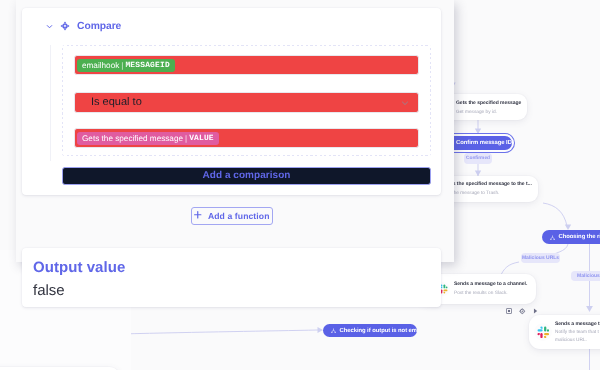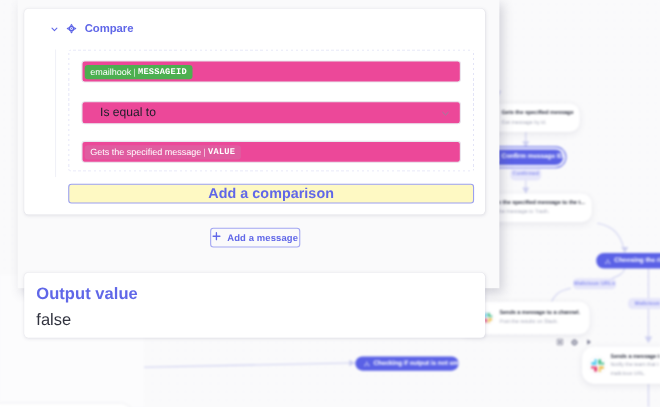--- a/index.html
+++ b/index.html
@@ -36,28 +36,28 @@
   #dashbox{position:absolute;left:40px;top:37px;width:369px;height:111px;border-radius:3px;
       background-image:
         repeating-linear-gradient(90deg,#e3e4f7 0 2.2px,transparent 2.2px 4.6px),
         repeating-linear-gradient(90deg,#e3e4f7 0 2.2px,transparent 2.2px 4.6px),
         repeating-linear-gradient(0deg,#e3e4f7 0 2.2px,transparent 2.2px 4.6px),
         repeating-linear-gradient(0deg,#e3e4f7 0 2.2px,transparent 2.2px 4.6px);
       background-size:100% 1px,100% 1px,1px 100%,1px 100%;
       background-position:0 0,0 100%,0 0,100% 0;
       background-repeat:no-repeat;}
   #treeline{position:absolute;left:28px;top:37px;width:1px;height:116px;background:#f0f1f7;}
-  .fieldbox{position:absolute;left:52px;background:#ec4899;border:1px solid #e8e8ee;border-radius:3px;}
+  .fieldbox{position:absolute;left:52px;background:#ef4444;border:1px solid #e8e8ee;border-radius:3px;}
   .chip{position:absolute;border-radius:3px;display:flex;align-items:center;height:13px;padding:0 5px;white-space:nowrap;}
   .chip .w1{font-size:8.2px;font-weight:400;color:#fff;}
   .chip .bar{font-size:8px;color:#fff;opacity:.8;margin:0 2px;}
   .chip .w2{font-family:"Liberation Mono",monospace;font-size:7.9px;font-weight:700;color:#fff;letter-spacing:.2px;}
   #addcmp{position:absolute;left:40px;top:159px;width:369px;height:18px;border:1px solid #9ba0f0;
-      border-radius:3px;background:#fef9c3;display:flex;align-items:center;justify-content:center;
-      color:#6067e8;font-size:13px;font-weight:600;letter-spacing:.05px;padding-bottom:2px;}
+      border-radius:3px;background:#0f172a;display:flex;align-items:center;justify-content:center;
+      color:#6067e8;font-size:10px;font-weight:600;letter-spacing:.05px;padding-bottom:2px;}
   #addfn{position:absolute;left:175px;top:207px;width:82px;height:18px;border:1px solid #a3a7f2;
       border-radius:3px;background:#fafafb;display:flex;align-items:center;justify-content:center;
       gap:6px;color:#6067e8;font-size:8.6px;font-weight:700;letter-spacing:.1px;padding-bottom:1px;}
   #out-title{position:absolute;left:11px;top:11px;font-size:15px;font-weight:700;color:#6067e8;letter-spacing:.05px;}
   #out-val{position:absolute;left:11px;top:34px;font-size:15px;font-weight:400;color:#31333f;}
 </style>
 </head>
 <body>
 
 <div id="root">
@@ -265,21 +265,21 @@
         </div>
       </div>
 
       <div id="addcmp">Add a comparison</div>
     </div>
 
     <div id="addfn">
       <svg width="7.5" height="7.5" viewBox="0 0 10 10" style="margin-top:-1px">
         <path d="M5 0.8 L5 9.2 M0.8 5 L9.2 5" stroke="#6067e8" stroke-width="1.6" stroke-linecap="round"></path>
       </svg>
-      <span>Add a message</span>
+      <span>Add a function</span>
     </div>
 
     <div class="card" style="left:6px;top:248px;width:419px;height:59px">
       <div id="out-title">Output value</div>
       <div id="out-val">false</div>
     </div>
 
   </div>
 
 </div>

